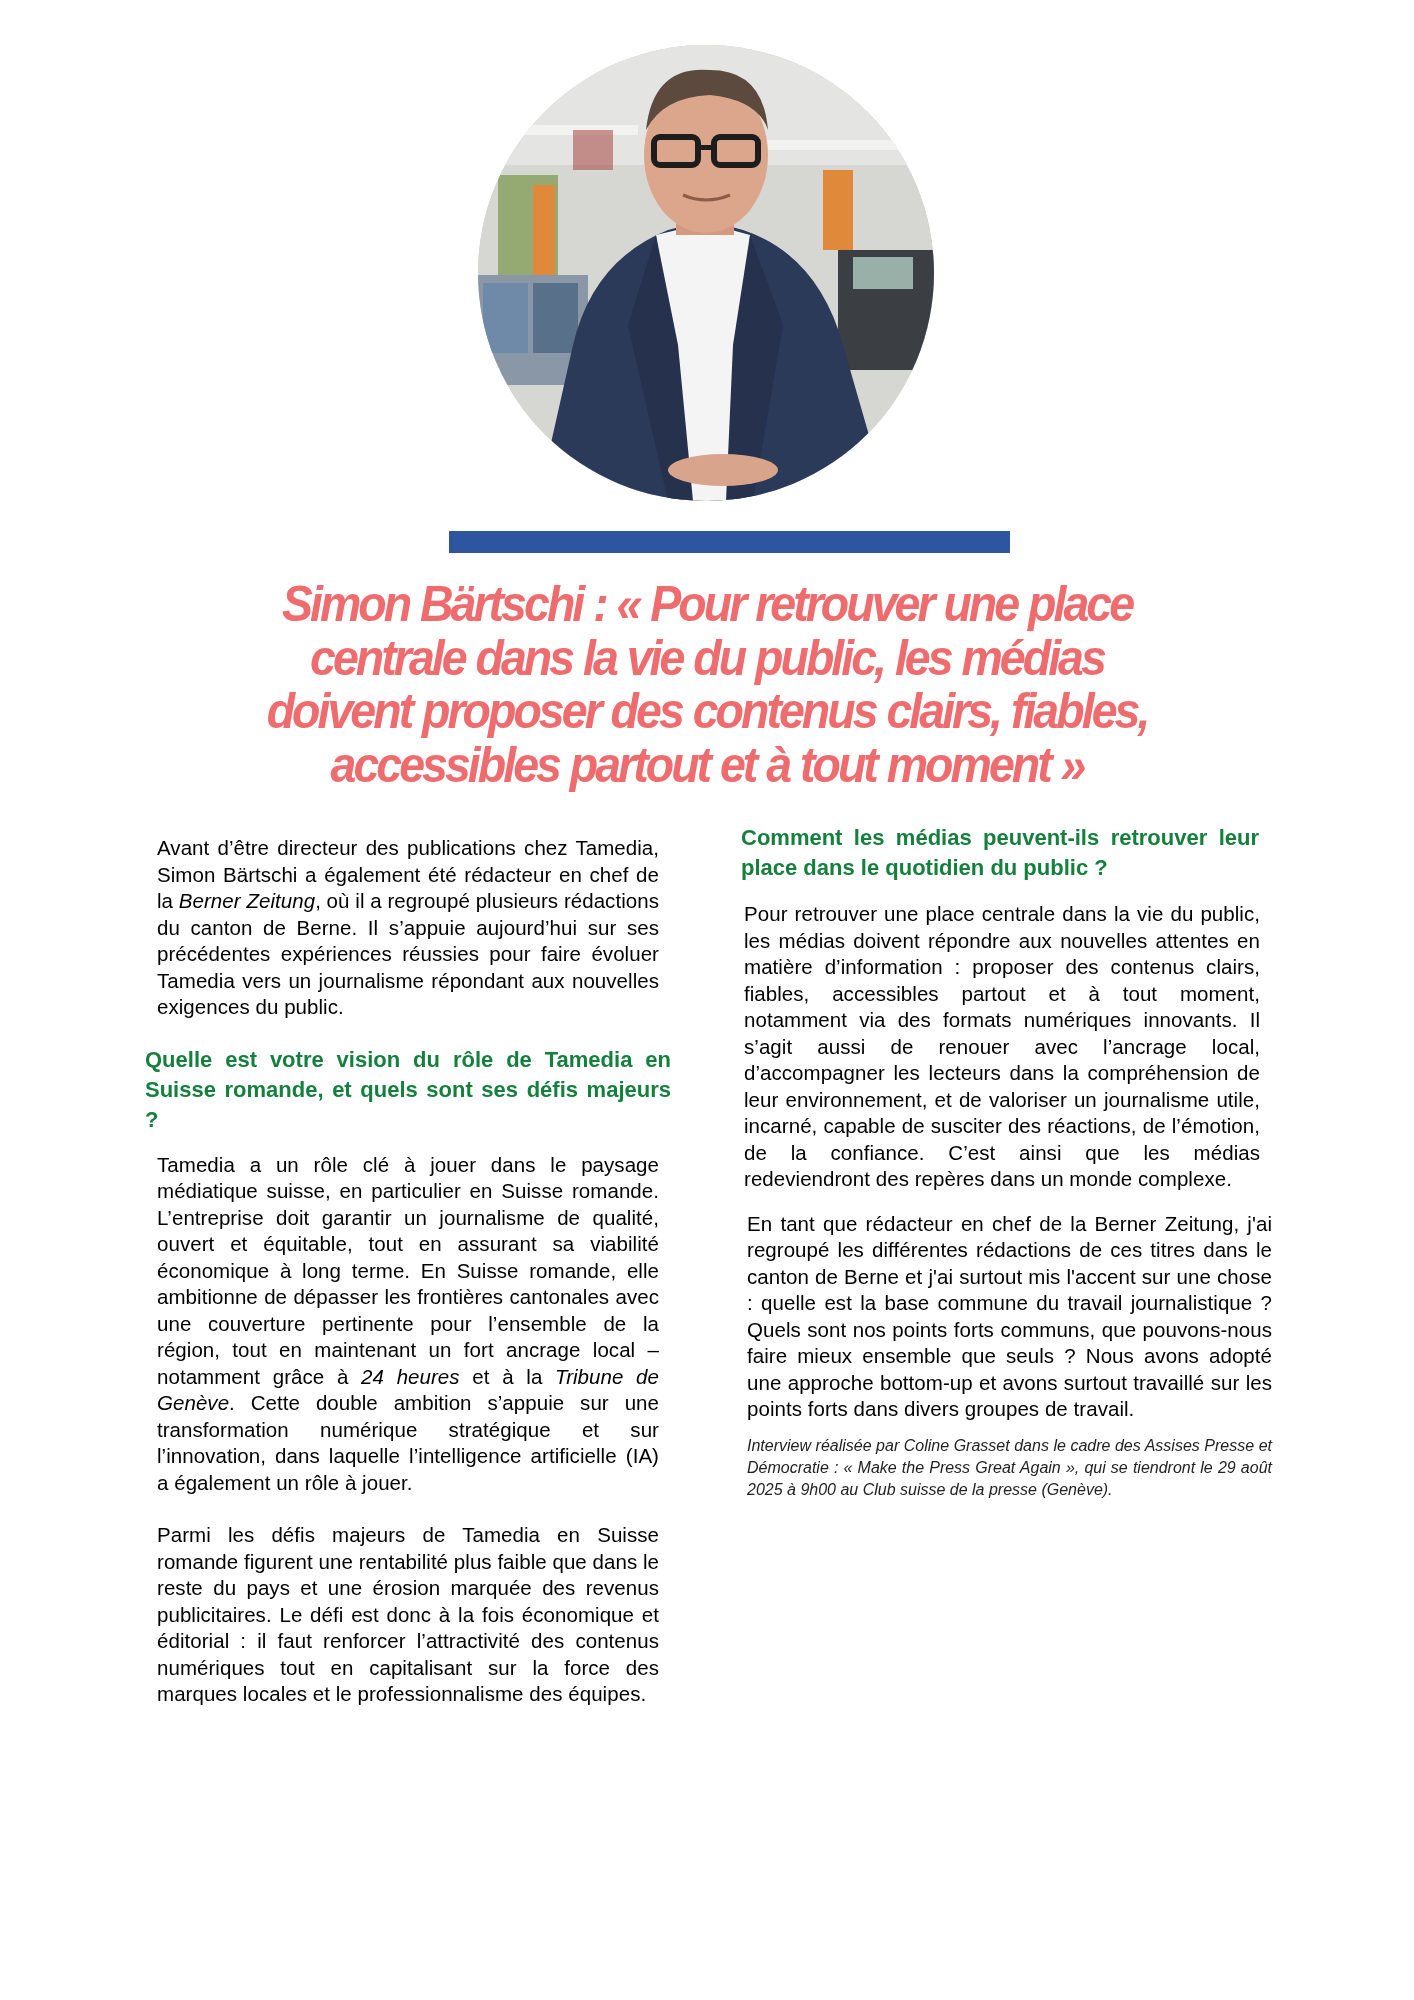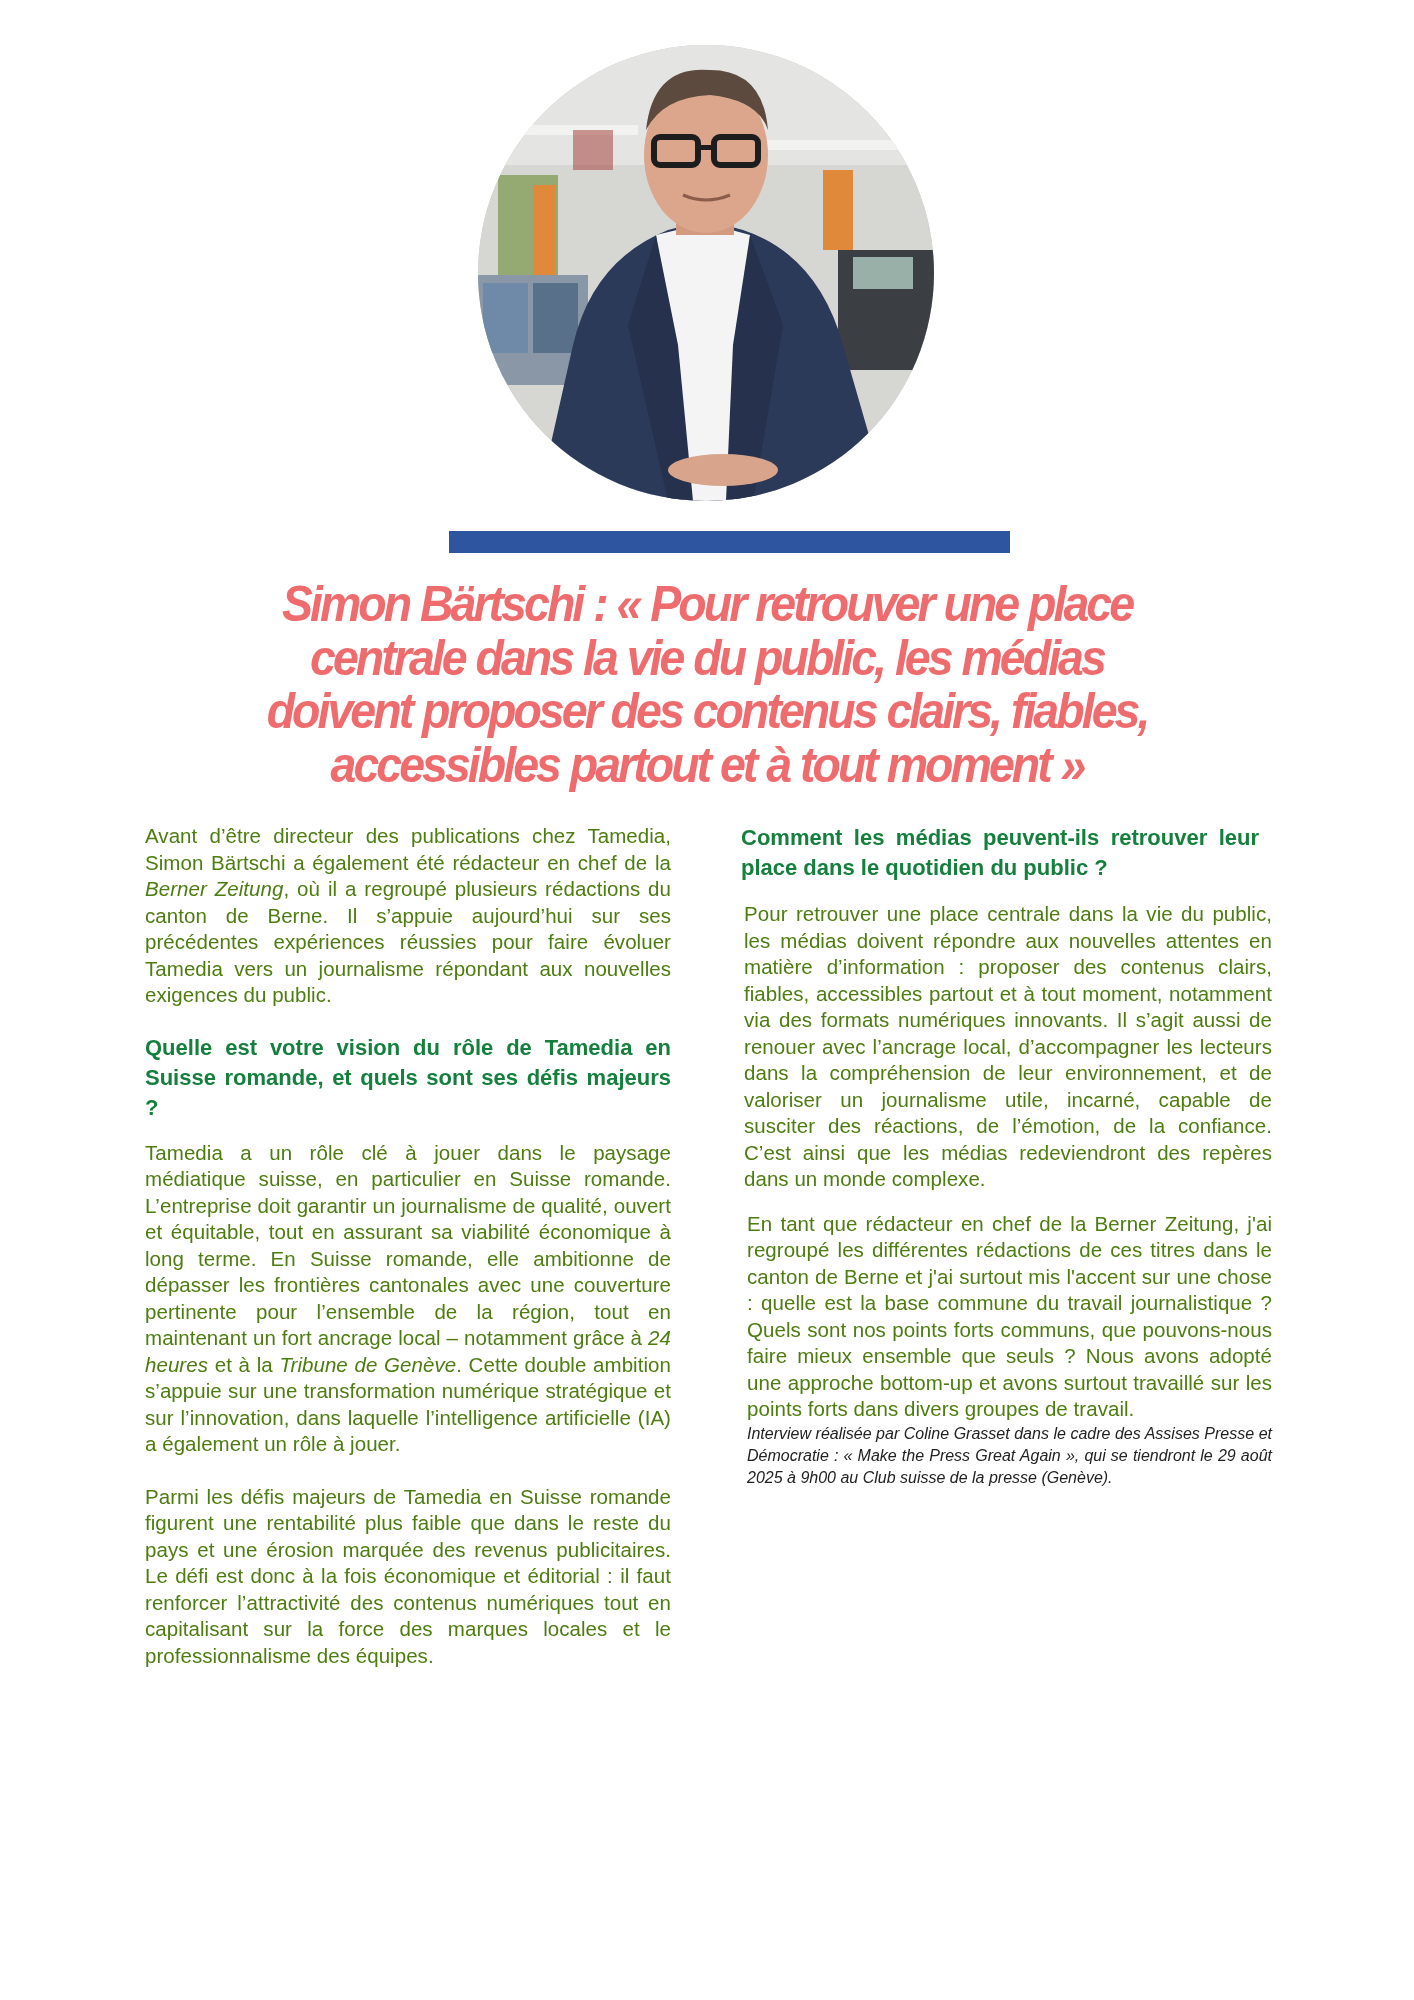--- a/index.html
+++ b/index.html
@@ -28,22 +28,22 @@
     color: #ee6b6e;
     transform: scaleX(0.93);
     transform-origin: center top;
   }
 
   .col { position: absolute; }
   .col-left { left: 145px; top: 823px; width: 526px; }
   .col-right { left: 741px; top: 823px; width: 531px; }
 
   p.body {
-    margin: 0; font-size: 20.5px; line-height: 26.5px; text-align: justify;
-    letter-spacing: 0.05px; color: #4d7c0f;
+    margin: 12px; font-size: 20.5px; line-height: 26.5px; text-align: justify;
+    letter-spacing: 0.05px; color: #000000;
   }
   h2.q {
     margin: 0; font-size: 22px; line-height: 30px; font-weight: bold;
     text-align: justify; color: #15803d; letter-spacing: 0px;
   }
   em { font-style: italic; }
   .note {
     margin: 0; font-size: 16px; line-height: 22px; font-style: italic;
     text-align: justify; color: #222;
   }

